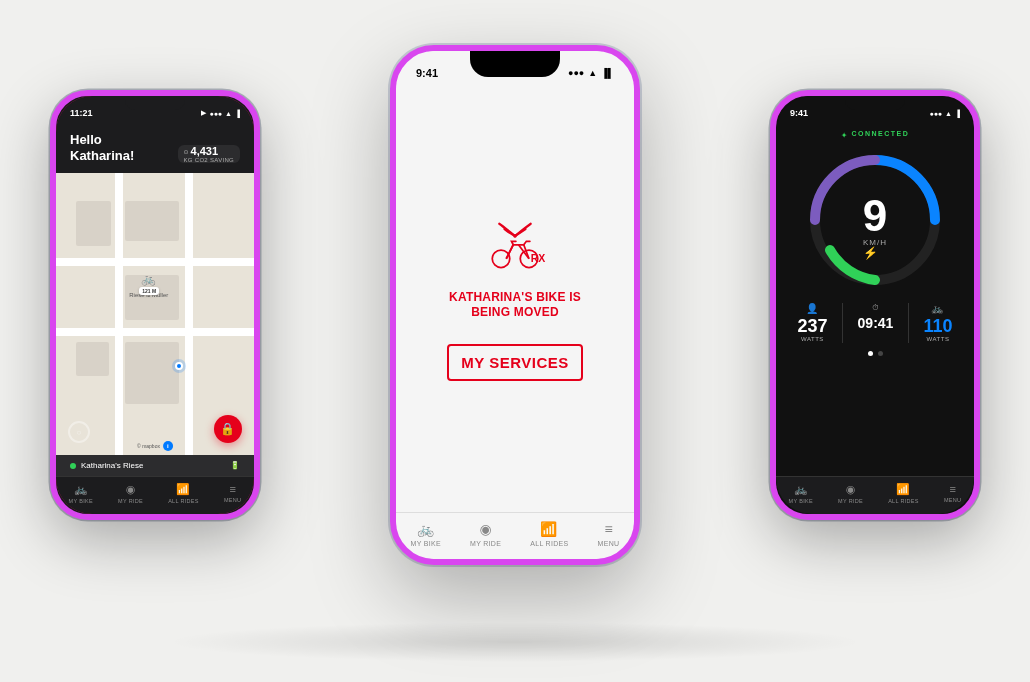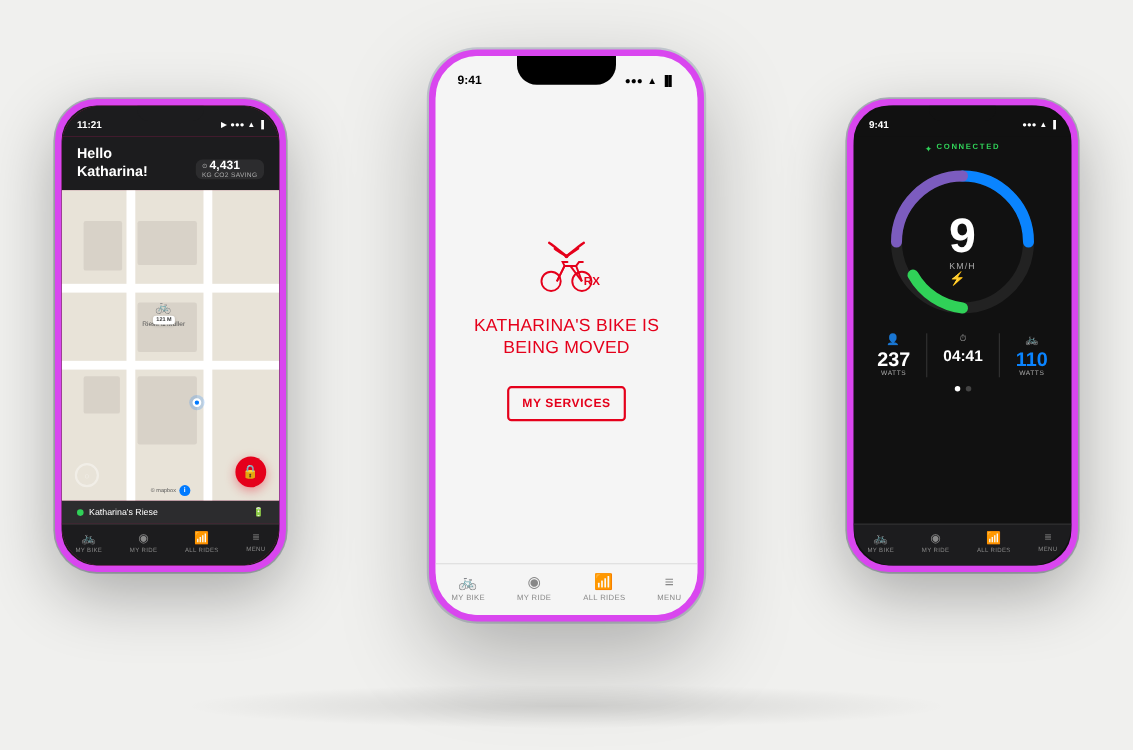--- a/index.html
+++ b/index.html
@@ -415,22 +415,22 @@
       justify-content: center;
     }
 
     .rx-logo svg {
       width: 70px;
       height: 55px;
     }
 
     .alert-title {
       color: #e5001b;
-      font-size: 16px;
-      font-weight: 400;
+      font-size: 12px;
+      font-weight: 700;
       text-align: center;
       text-transform: uppercase;
       line-height: 1.25;
       letter-spacing: 0.2px;
     }
 
     .alert-body {
       font-size: 12px;
       color: #333;
       text-align: center;
@@ -441,21 +441,21 @@
     .center-buttons {
       display: flex;
       gap: 12px;
       margin-top: 8px;
     }
 
     .btn-my-services {
       border: 2px solid #e5001b;
       background: transparent;
       color: #e5001b;
-      font-size: 11px;
+      font-size: 15px;
       font-weight: 700;
       padding: 8px 12px;
       border-radius: 4px;
       cursor: pointer;
       text-transform: uppercase;
       letter-spacing: 0.5px;
     }
 
     .btn-ok-unlock {
       background: #1c1c1e;
@@ -917,21 +917,21 @@
 
         <div class="right-stats">
           <div class="stat-item">
             <span class="stat-icon">👤</span>
             <span class="stat-value">237</span>
             <span class="stat-label">WATTS</span>
           </div>
           <div class="stat-divider"></div>
           <div class="stat-item">
             <span class="stat-icon" style="font-size:8px;">⏱</span>
-            <span class="stat-value" style="font-size:14px;">04:41</span>
+            <span class="stat-value" style="font-size:14px;">09:41</span>
             <span class="stat-label"></span>
           </div>
           <div class="stat-divider"></div>
           <div class="stat-item">
             <span class="stat-icon blue">🚲</span>
             <span class="stat-value blue">110</span>
             <span class="stat-label">WATTs</span>
           </div>
         </div>
 

